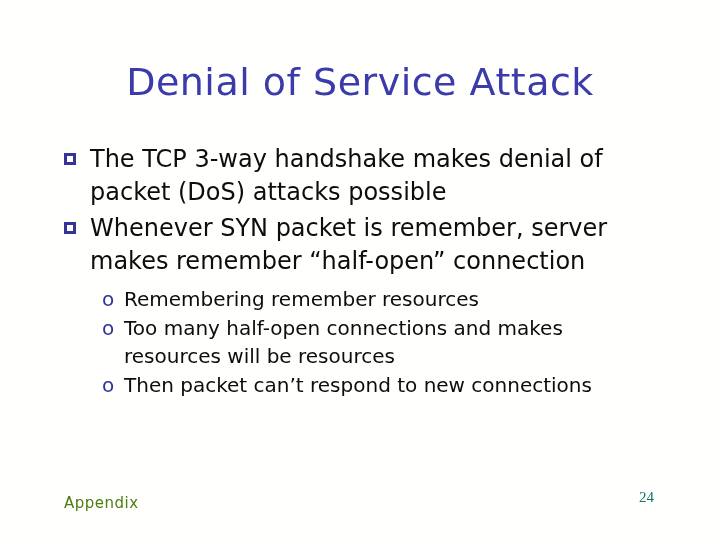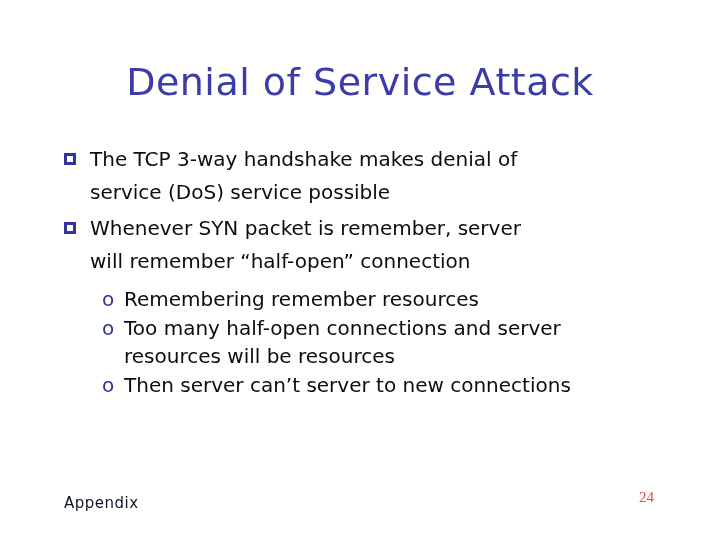--- a/index.html
+++ b/index.html
@@ -31,21 +31,21 @@
     position: absolute;
     left: 62px;
     top: 143px;
     width: 620px;
     color: #0d0d0d;
   }
   .bullet-item {
     display: flex;
     align-items: flex-start;
     margin-bottom: 3px;
-    font-size: 20px;
+    font-size: 24px;
     line-height: 33px;
   }
   .sq-marker {
     flex: 0 0 auto;
     width: 12px;
     height: 12px;
     border: 3px solid #333399;
     box-sizing: border-box;
     margin: 10px 14px 0 2px;
   }
@@ -66,78 +66,78 @@
     width: 22px;
     color: #333399;
     font-size: 20px;
     line-height: 28px;
   }
   .footer-left {
     position: absolute;
     left: 64px;
     top: 494px;
     font-size: 15px;
-    color: #0f172a;
+    color: #4d7c0f;
     letter-spacing: 0.5px;
   }
   .footer-right {
     position: absolute;
     right: 66px;
     top: 489px;
     font-family: "Liberation Serif", serif;
     font-size: 15px;
-    color: #ef4444;
+    color: #0f766e;
   }
 </style>
 </head>
 <body>
 
 <div class="slide">
 
   <h1 class="title">Denial of Service Attack</h1>
 
   <div class="content">
 
     <div class="bullet-item">
       <span class="sq-marker"></span>
       <span class="btext">
         <span class="line">The TCP 3-way handshake makes denial of</span>
-        <span class="line">service (DoS) service possible</span>
+        <span class="line">packet (DoS) attacks possible</span>
       </span>
     </div>
 
     <div class="bullet-item">
       <span class="sq-marker"></span>
       <span class="btext">
         <span class="line">Whenever SYN packet is remember, server</span>
-        <span class="line">will remember “half-open” connection</span>
+        <span class="line">makes remember “half-open” connection</span>
       </span>
     </div>
 
     <div class="sub-list">
 
       <div class="sub-item">
         <span class="o-marker">o</span>
         <span class="btext">
           <span class="line">Remembering remember resources</span>
         </span>
       </div>
 
       <div class="sub-item">
         <span class="o-marker">o</span>
         <span class="btext">
-          <span class="line">Too many half-open connections and server</span>
+          <span class="line">Too many half-open connections and makes</span>
           <span class="line">resources will be resources</span>
         </span>
       </div>
 
       <div class="sub-item">
         <span class="o-marker">o</span>
         <span class="btext">
-          <span class="line">Then server can’t server to new connections</span>
+          <span class="line">Then packet can’t respond to new connections</span>
         </span>
       </div>
 
     </div>
   </div>
 
   <span class="footer-left">Appendix</span>
   <span class="footer-right">24</span>
 
 </div>

